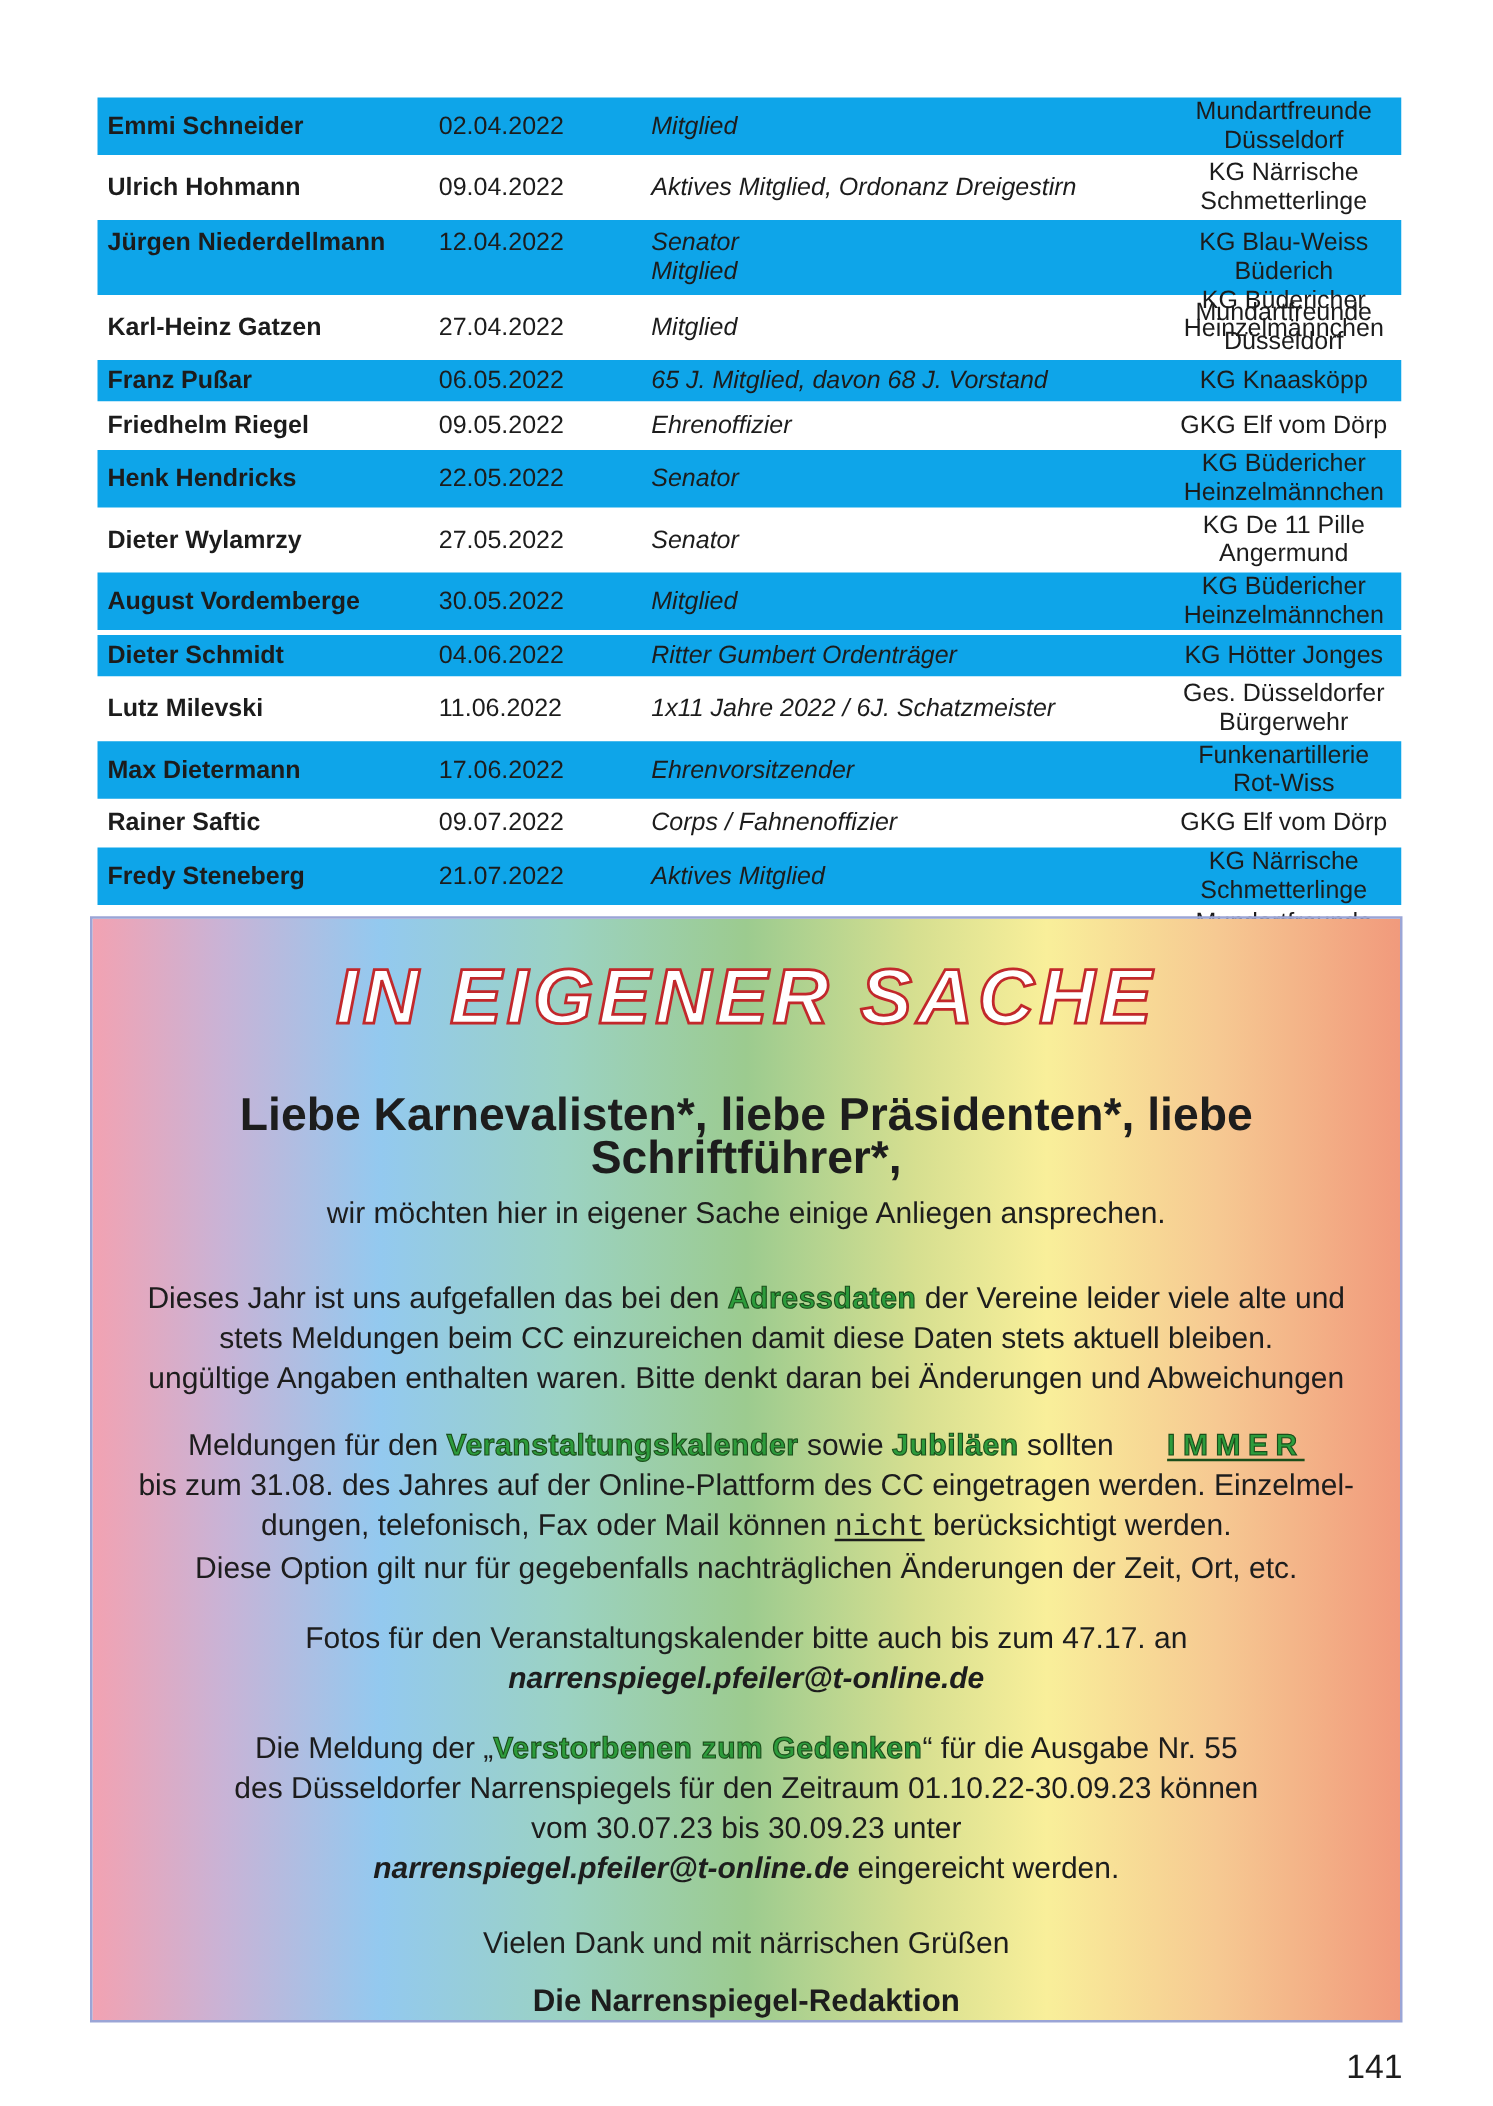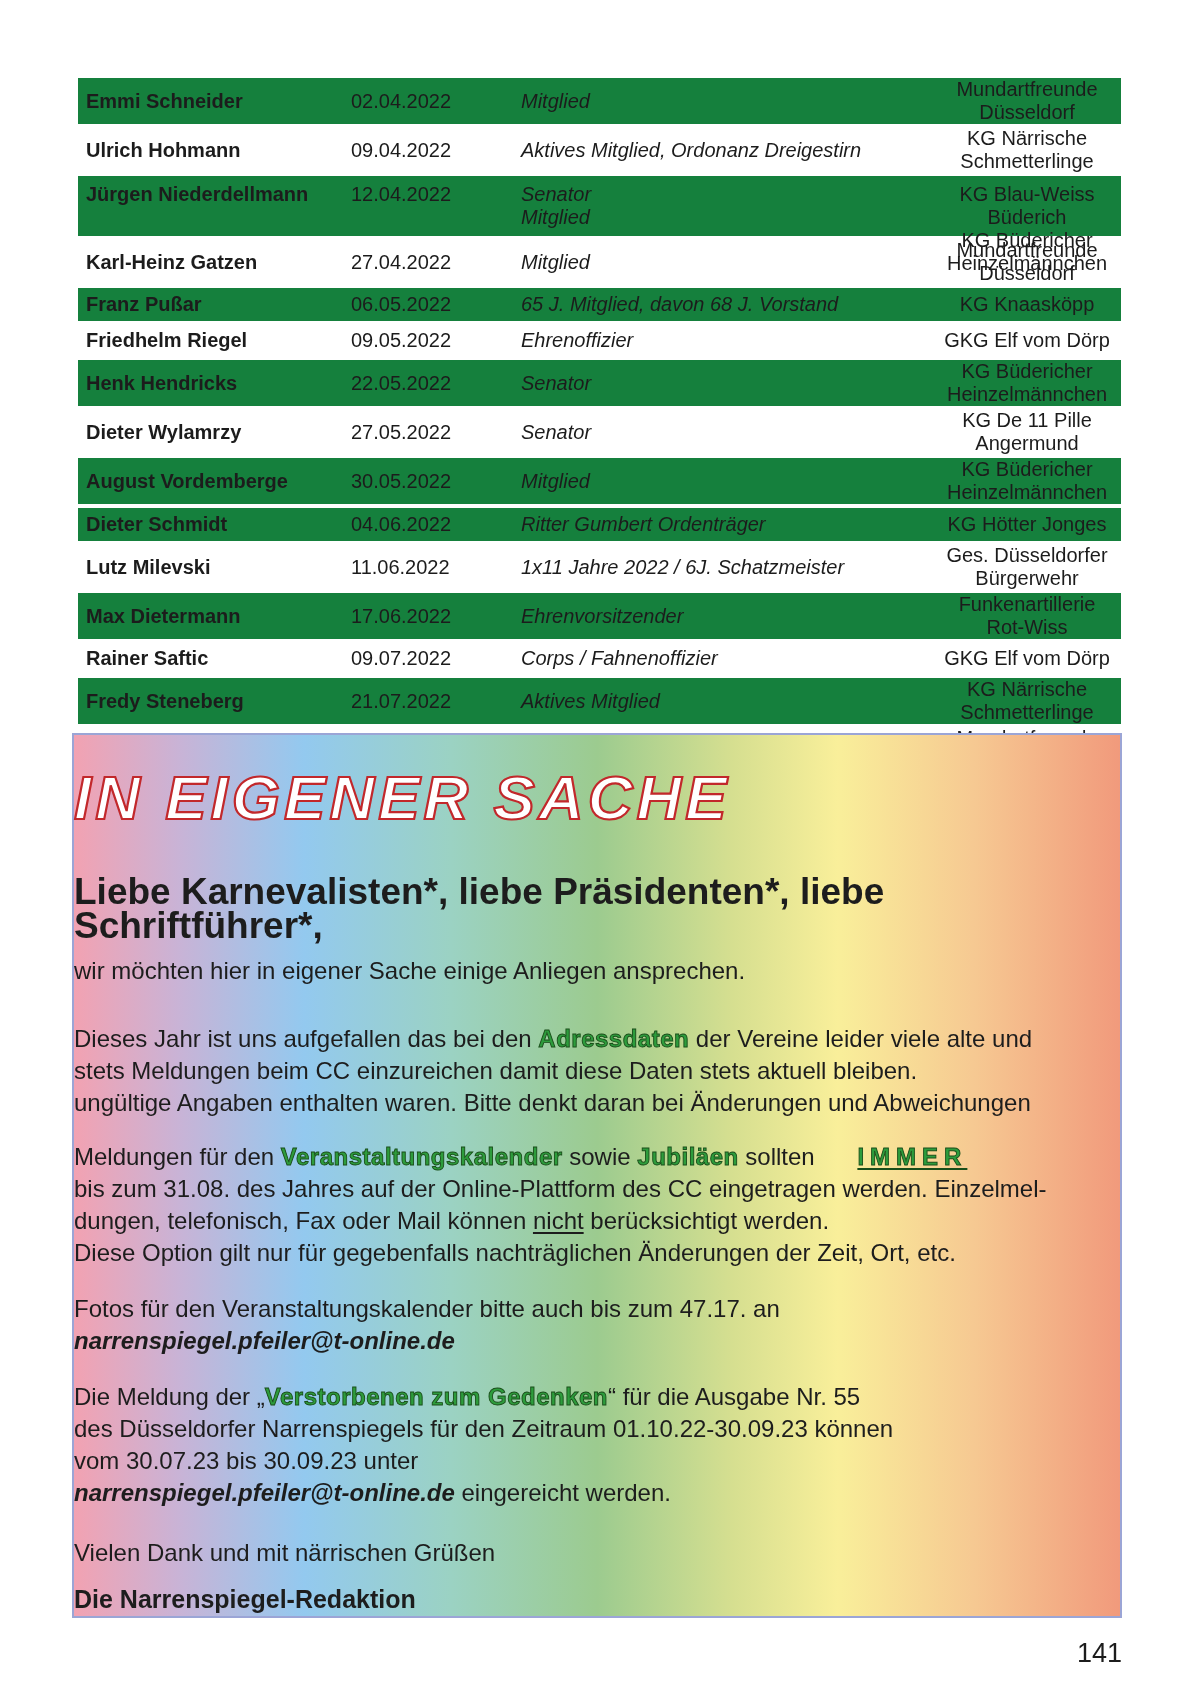--- a/index.html
+++ b/index.html
@@ -3,49 +3,49 @@
 <meta charset="utf-8">
 <style>
   html,body{margin:0;padding:0;background:#ffffff;}
   .page{position:relative;width:1194px;height:1685px;background:#ffffff;overflow:hidden;
         font-family:"Liberation Sans","DejaVu Sans",sans-serif;color:#1c1c1c;}
 
   
   .jtable{position:absolute;left:78px;top:78px;width:1043px;}
   .trow{display:flex;align-items:center;min-height:33px;margin-bottom:3px;
         padding:0 8px;box-sizing:border-box;font-size:20px;}
-  .trow.shaded{background:#15803d;}
+  .trow.shaded{background:#0ea5e9;}
   .trow.tall{height:60px;align-items:flex-start;padding-top:7px;line-height:23px;}
   .trow.gap-top{margin-top:4px;}
   .c-name{flex:0 0 265px;font-weight:bold;}
   .c-date{flex:0 0 170px;}
   .c-role{flex:0 0 420px;font-style:italic;}
   .c-org{flex:1 1 auto;text-align:center;}
 
   
   .notice{position:absolute;left:72px;top:733px;width:1050px;height:885px;
-          box-sizing:border-box;border:2px solid #9ba5d6;text-align:left;
+          box-sizing:border-box;border:2px solid #9ba5d6;text-align:center;
           background:linear-gradient(90deg,
             #f2a2b2 0%, #c9b3d6 10%, #93c9ef 22%, #9bd2c3 36%,
             #9ccb8f 50%, #d6df90 63%, #f9ef9a 73%, #f6c992 86%, #f19a7c 100%);
           font-size:24px;line-height:32px;color:#1d1d1d;}
   .n-title{margin:28px 0 42px 0;font-size:62px;line-height:70px;font-weight:900;
            font-style:italic;letter-spacing:4px;color:#ffffff;
            -webkit-text-stroke:2.2px #c2282b;text-shadow:0 0 1px #c2282b;}
   .n-salutation{font-size:37px;line-height:34px;font-weight:bold;margin:0 0 12px 0;}
   .n-intro{margin:0 0 36px 0;}
   .n-para{margin:0 0 22px 0;}
   .n-para.mb24{margin-bottom:24px;}
   .n-para.mb28{margin-bottom:28px;}
   .n-thanks{margin:28px 0 14px 0;}
   .n-signature{font-weight:bold;font-size:25px;}
   .gw{color:#2d9c3c;font-weight:bold;-webkit-text-stroke:0.9px #1a4e1a;
       letter-spacing:0.5px;}
   .gw.immer{letter-spacing:6px;text-decoration:underline;text-decoration-thickness:2px;text-underline-offset:3px;margin-left:36px;}
-  .uline{text-decoration:underline;text-underline-offset:3px;}
+  .uline{text-decoration:underline;text-underline-offset:3px;font-family:Liberation Mono, monospace;}
   .email{font-weight:bold;font-style:italic;}
 
   
   .pagenum{position:absolute;right:72px;top:1638px;font-size:27px;}
 </style>
 </head>
 <body>
 
 <div class="page">
 

